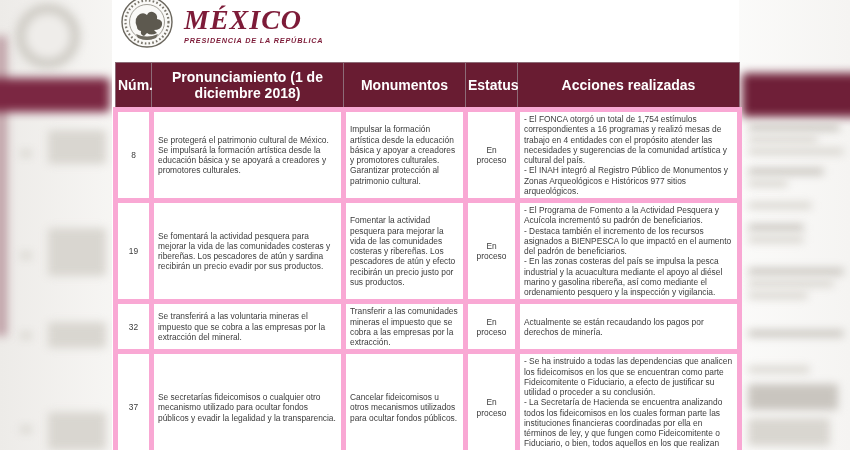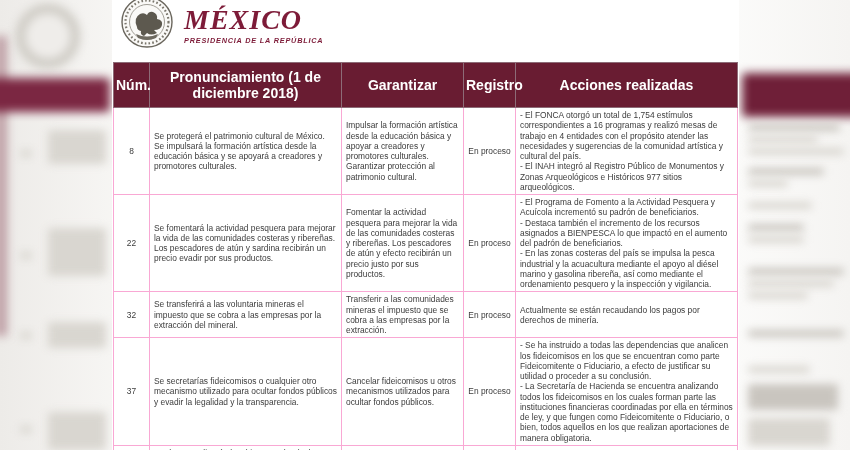--- a/index.html
+++ b/index.html
@@ -26,21 +26,21 @@
   .brand-title{font-family:"Liberation Serif",serif;font-weight:bold;font-size:28px;
     letter-spacing:1px;line-height:1;color:#7d1b38;}
   .brand-subtitle{font-size:7.3px;font-weight:bold;letter-spacing:.8px;margin-top:2px;color:#7d1b38;}
   
   table.report{position:absolute;left:1px;top:62px;width:624px;border-collapse:collapse;table-layout:fixed;}
   table.report th{
     background:#691c32;color:#fff;font-size:14px;font-weight:bold;
     padding:6px 2px;text-align:center;border:1px solid #8d6b77;
   }
   table.report td{
-    border:1px solid #f9a8d4;color:#3c3c3c;font-size:8.4px;line-height:1.22;
+    border:5px solid #f9a8d4;color:#3c3c3c;font-size:8.4px;line-height:1.22;
     padding:2px 4px;vertical-align:middle;background:#fff;
   }
   td.c-num{text-align:center;font-size:9px;}
   td.c-status{text-align:center;}
   td.c-acc{white-space:pre-line;}
   tr.r0{height:63px;} tr.r1{height:91px;} tr.r2{height:42px;} tr.r3{height:90px;} tr.r4{height:74px;}
 </style>
 </head>
 <body>
 
@@ -99,36 +99,36 @@
       <col style="width:36px">
         <col style="width:192px">
         <col style="width:122px">
         <col style="width:52px">
         <col style="width:222px">
     </colgroup>
     <thead>
       <tr>
         <th>Núm.</th>
         <th>Pronunciamiento (1 de diciembre 2018)</th>
-        <th>Garantizar</th>
-        <th>Registro</th>
+        <th>Monumentos</th>
+        <th>Estatus</th>
         <th>Acciones realizadas</th>
       </tr>
     </thead>
     <tbody>
       <tr class="r0">
         <td class="c-num">8</td>
         <td>Se protegerá el patrimonio cultural de México. Se impulsará la formación artística desde la educación básica y se apoyará a creadores y promotores culturales.</td>
         <td>Impulsar la formación artística desde la educación básica y apoyar a creadores y promotores culturales. Garantizar protección al patrimonio cultural.</td>
         <td class="c-status">En proceso</td>
         <td class="c-acc">- El FONCA otorgó un total de 1,754 estímulos correspondientes a 16 programas y realizó mesas de trabajo en 4 entidades con el propósito atender las necesidades y sugerencias de la comunidad artística y cultural del país.
 - El INAH integró al Registro Público de Monumentos y Zonas Arqueológicos e Históricos 977 sitios arqueológicos.</td>
       </tr>
       <tr class="r1">
-        <td class="c-num">22</td>
+        <td class="c-num">19</td>
         <td>Se fomentará la actividad pesquera para mejorar la vida de las comunidades costeras y ribereñas. Los pescadores de atún y sardina recibirán un precio evadir por sus productos.</td>
         <td>Fomentar la actividad pesquera para mejorar la vida de las comunidades costeras y ribereñas. Los pescadores de atún y efecto recibirán un precio justo por sus productos.</td>
         <td class="c-status">En proceso</td>
         <td class="c-acc">- El Programa de Fomento a la Actividad Pesquera y Acuícola incrementó su padrón de beneficiarios.
 - Destaca también el incremento de los recursos asignados a BIENPESCA lo que impactó en el aumento del padrón de beneficiarios.
 - En las zonas costeras del país se impulsa la pesca industrial y la acuacultura mediante el apoyo al diésel marino y gasolina ribereña, así como mediante el ordenamiento pesquero y la inspección y vigilancia.</td>
       </tr>
       <tr class="r2">
         <td class="c-num">32</td>
         <td>Se transferirá a las voluntaria mineras el impuesto que se cobra a las empresas por la extracción del mineral.</td>

